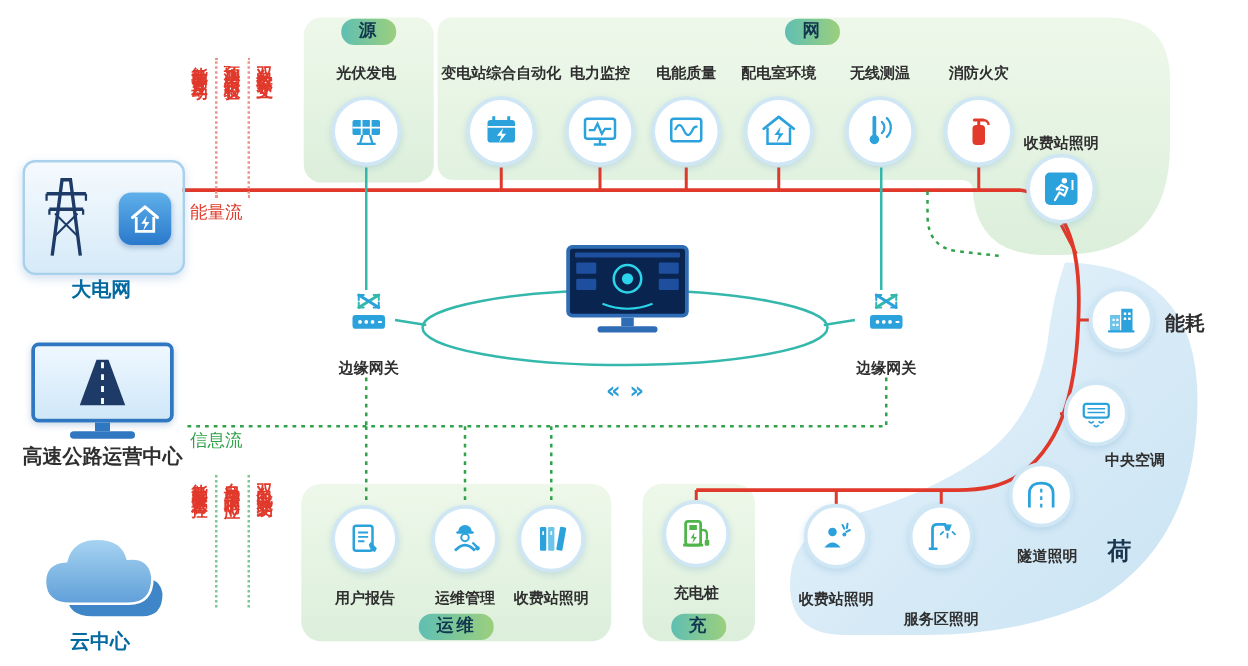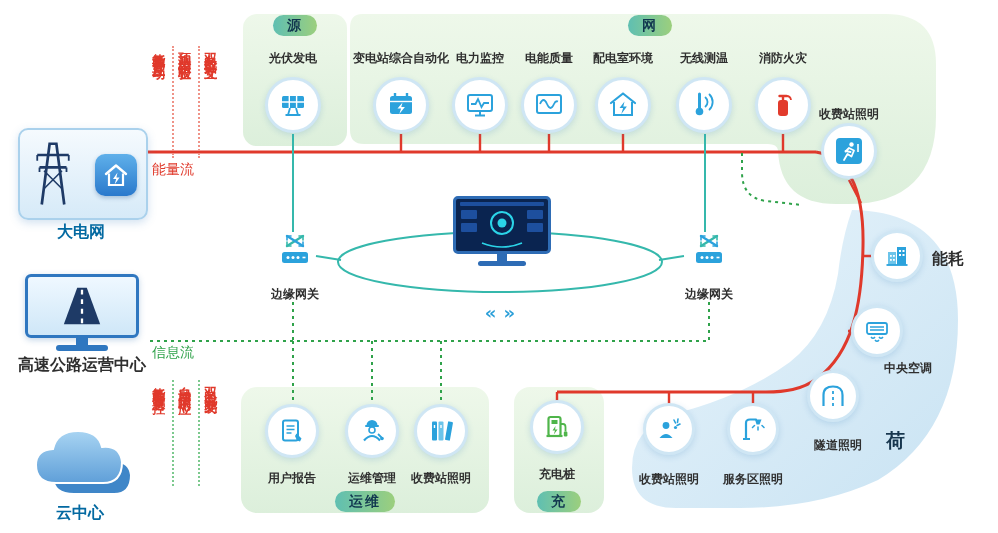--- a/index.html
+++ b/index.html
@@ -310,21 +310,21 @@
   <div class="lbl" style="left:669px;top:471px">收费站照明</div>
 
   <div class="circ c52" style="left:727px;top:403px">
     <svg width="28" height="28" viewBox="0 0 28 28">
       <path d="M7 24 V8 Q7 4.5 11 4.5 H17" fill="none" stroke="#2ba2dc" stroke-width="2.2" stroke-linecap="round"></path>
       <path d="M16 4.5 h6.5 l-2 5 h-3 z" fill="#2ba2dc"></path>
       <path d="M19 12 v3 M15.5 10.5 l-2 2 M23 10.5 l2 2" stroke="#2ba2dc" stroke-width="1.5" stroke-linecap="round" fill="none"></path>
       <path d="M4 24 h7" stroke="#2ba2dc" stroke-width="2" fill="none"></path>
     </svg>
   </div>
-  <div class="lbl" style="left:753px;top:471px">服务区照明</div>
+  <div class="lbl" style="left:753px;top:487px">服务区照明</div>
 
   <div class="circ c54" style="left:265px;top:404px">
     <svg width="30" height="30" viewBox="0 0 30 30">
       <rect x="6" y="4.5" width="15" height="20" rx="2" fill="none" stroke="#2ba2dc" stroke-width="2"></rect>
       <path d="M9.5 10 h8 M9.5 13.5 h8 M9.5 17 h5" stroke="#2ba2dc" stroke-width="1.5" fill="none"></path>
       <path d="M19.5 17.5 l5 5 -1.5 3 -3 -1 -2 -4.5 z" fill="#2ba2dc"></path>
     </svg>
   </div>
   <div class="lbl" style="left:292px;top:470px">用户报告</div>
 

